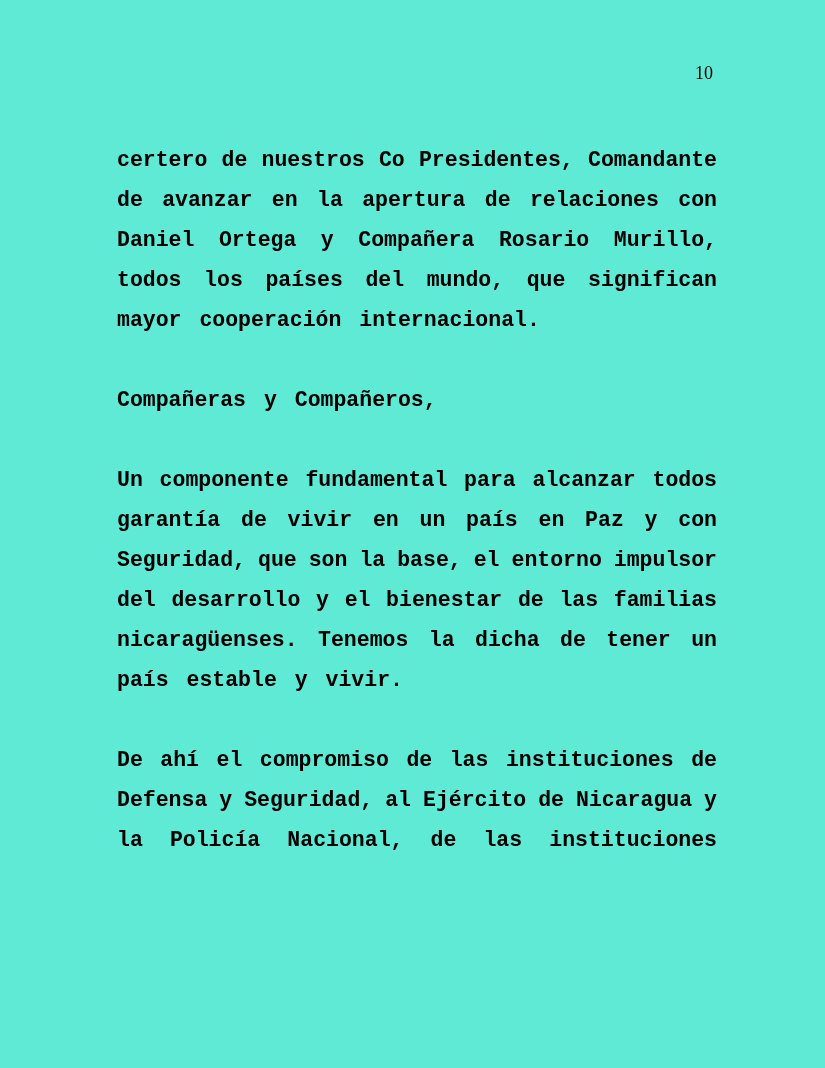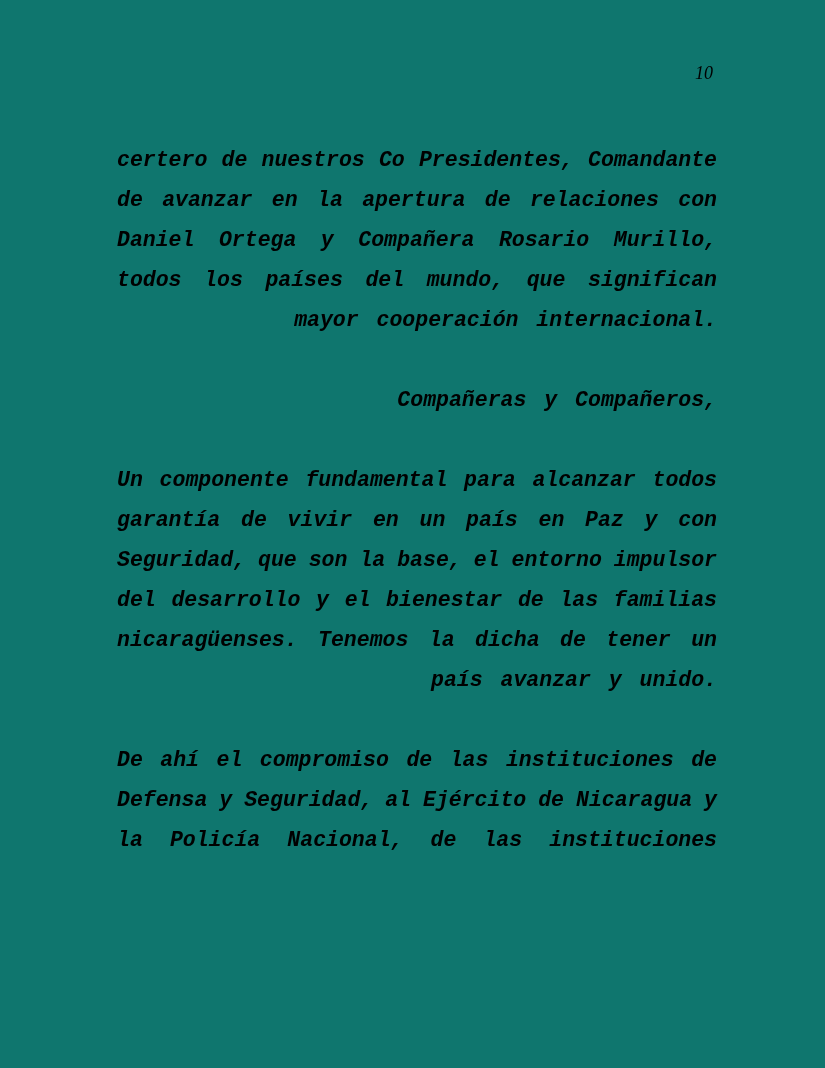--- a/index.html
+++ b/index.html
@@ -35,51 +35,51 @@
     font-weight: 700;
     font-size: 21.5px;
   }
   .paragraph {
     margin: 0 0 40px 0;
   }
   .line {
     height: 40px;
     line-height: 40px;
     word-spacing: 5px;
-    text-align: right;
+    text-align: left;
   }
   .line.j {
     word-spacing: -1.5px;
     text-align: justify;
     text-align-last: justify;
   }
 </style>
 </head>
 <body>
 
-<div class="page" style="background: #0f766e; font-style: italic;">
+<div class="page" style="background: #5eead4;">
   <div class="page-number">10</div>
   <div class="text-block" style="color: rgb(0, 0, 0);">
       <div class="paragraph">
         <div class="line j">certero de nuestros Co Presidentes, Comandante</div>
         <div class="line j">de avanzar en la apertura de relaciones con</div>
         <div class="line j">Daniel Ortega y Compañera Rosario Murillo,</div>
         <div class="line j">todos los países del mundo, que significan</div>
         <div class="line">mayor cooperación internacional.</div>
       </div>
       <div class="paragraph">
         <div class="line">Compañeras y Compañeros,</div>
       </div>
       <div class="paragraph">
         <div class="line j">Un componente fundamental para alcanzar todos</div>
         <div class="line j">garantía de vivir en un país en Paz y con</div>
         <div class="line j">Seguridad, que son la base, el entorno impulsor</div>
         <div class="line j">del desarrollo y el bienestar de las familias</div>
         <div class="line j">nicaragüenses. Tenemos la dicha de tener un</div>
-        <div class="line">país avanzar y unido.</div>
+        <div class="line">país estable y vivir.</div>
       </div>
       <div class="paragraph">
         <div class="line j">De ahí el compromiso de las instituciones de</div>
         <div class="line j">Defensa y Seguridad, al Ejército de Nicaragua y</div>
         <div class="line j">la Policía Nacional, de las instituciones</div>
       </div>
     </div>
 </div>
 
 </body></html>

